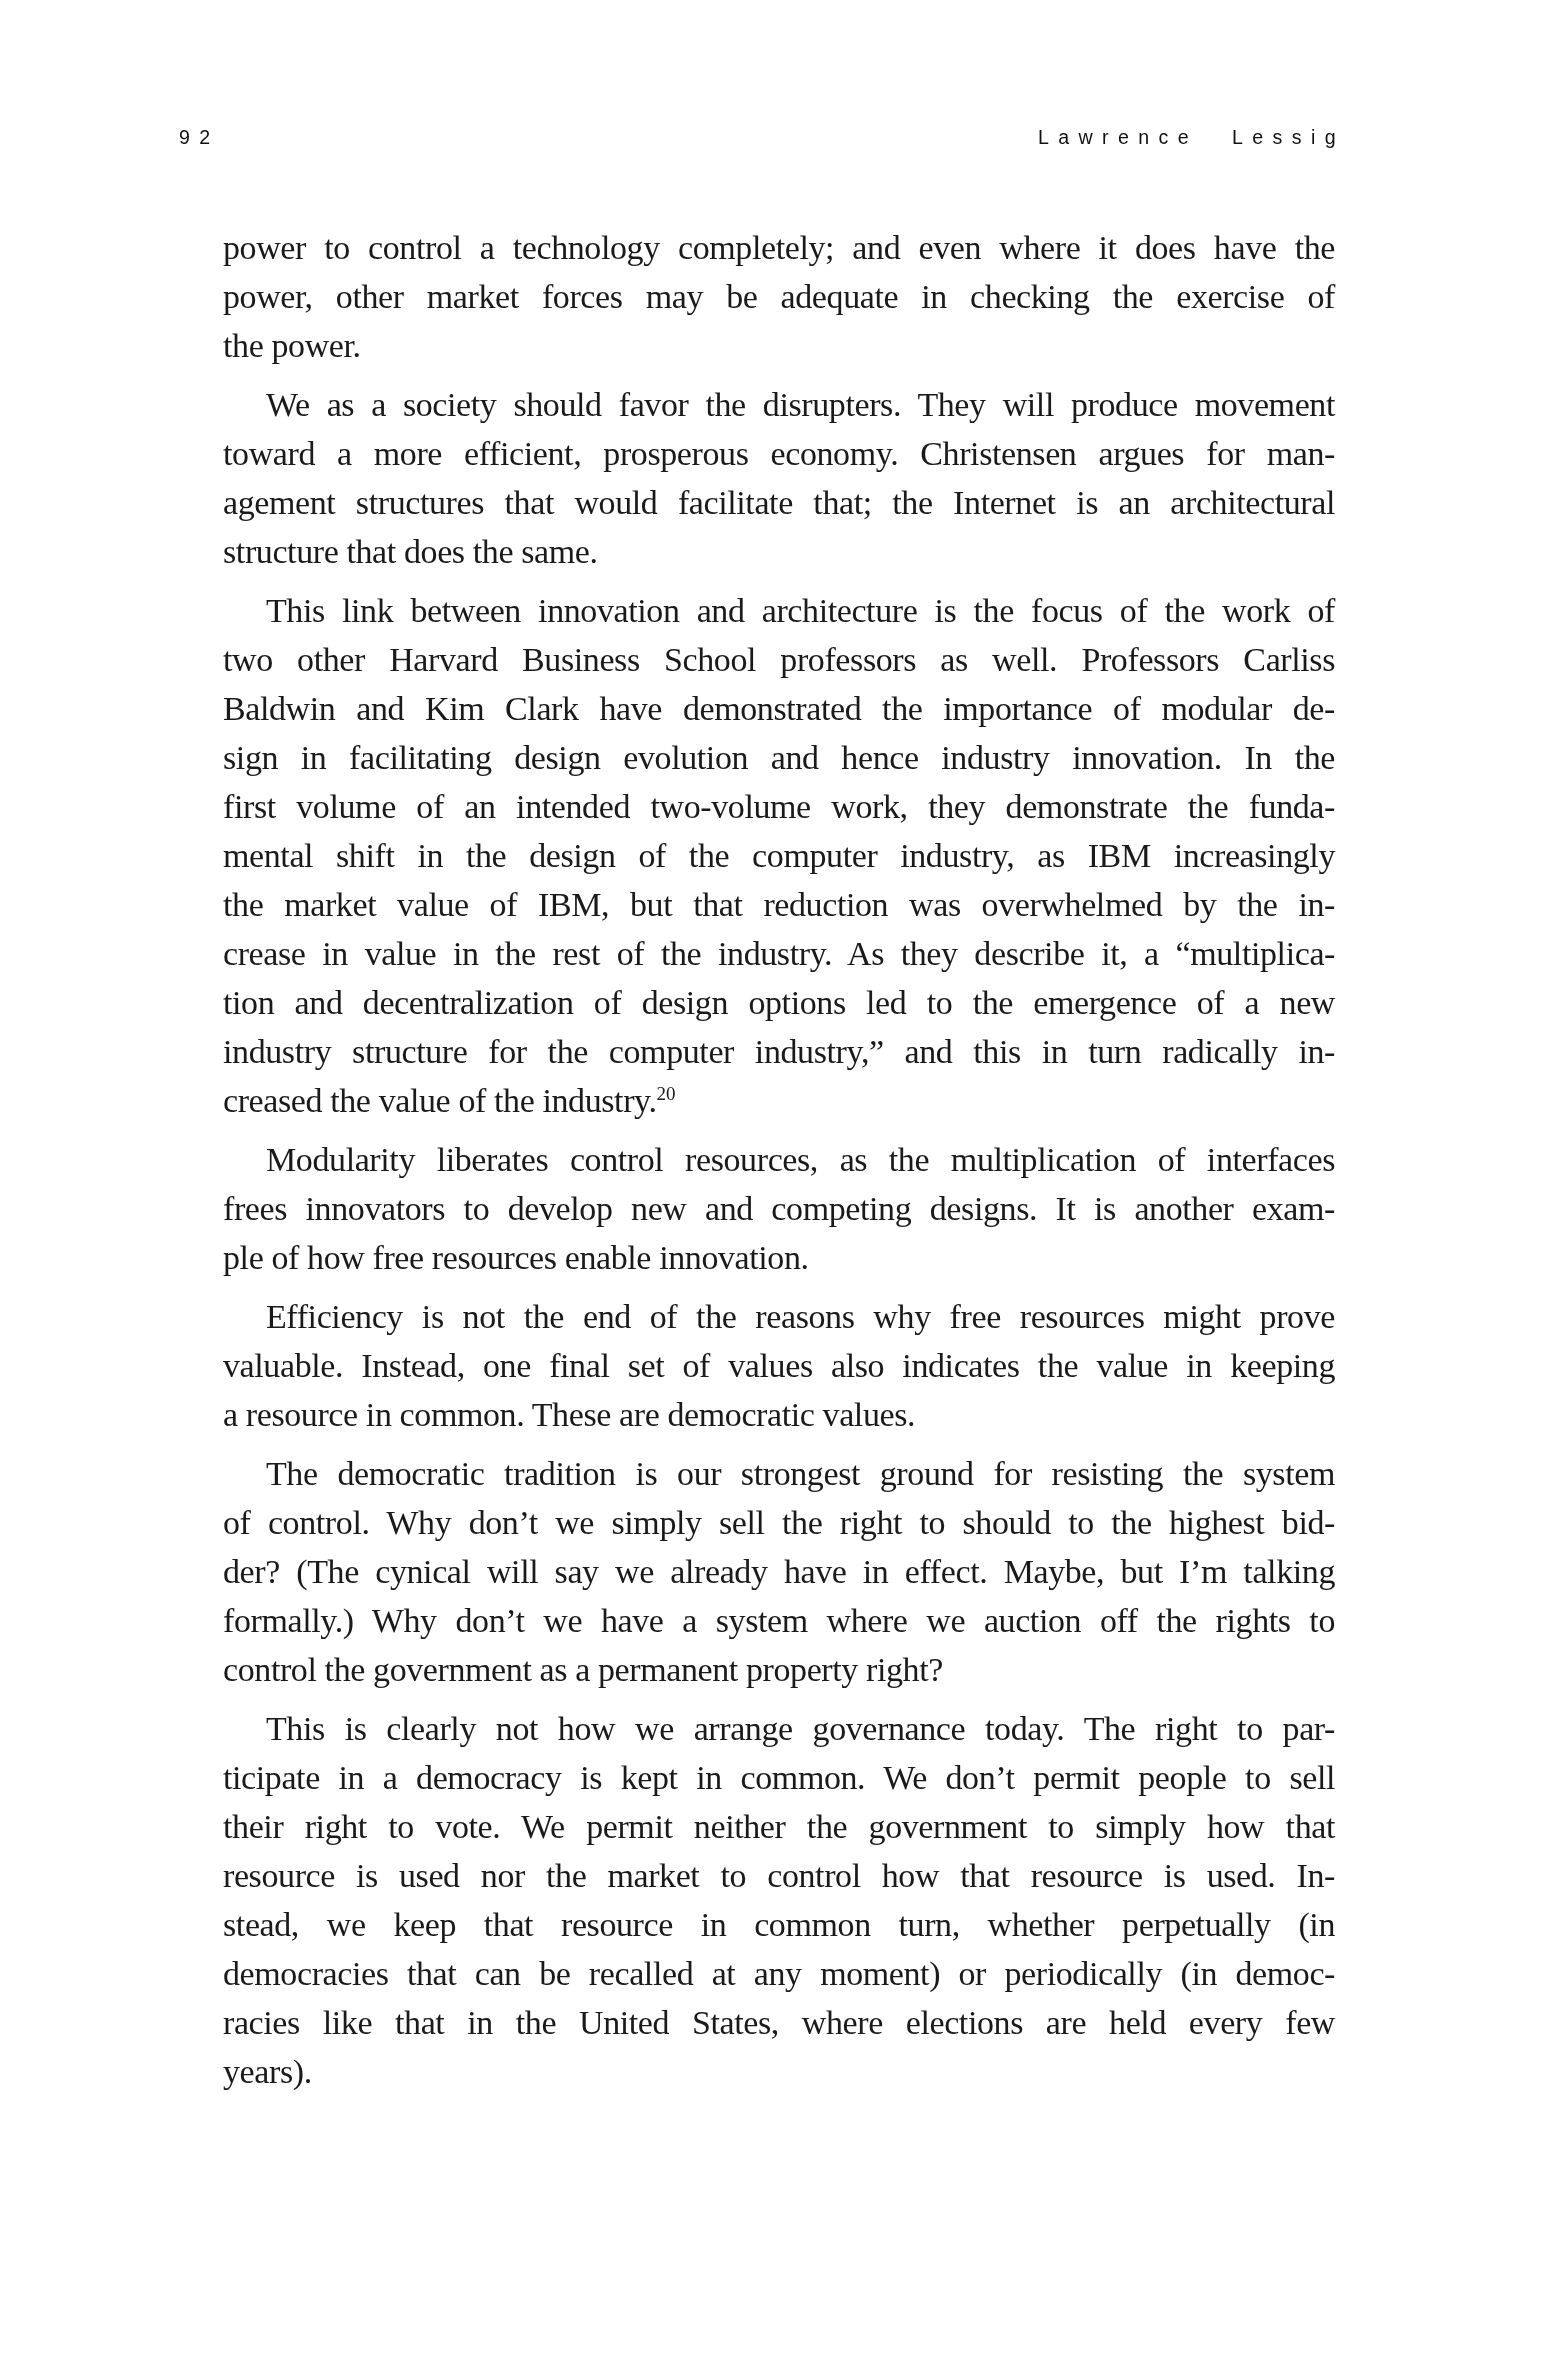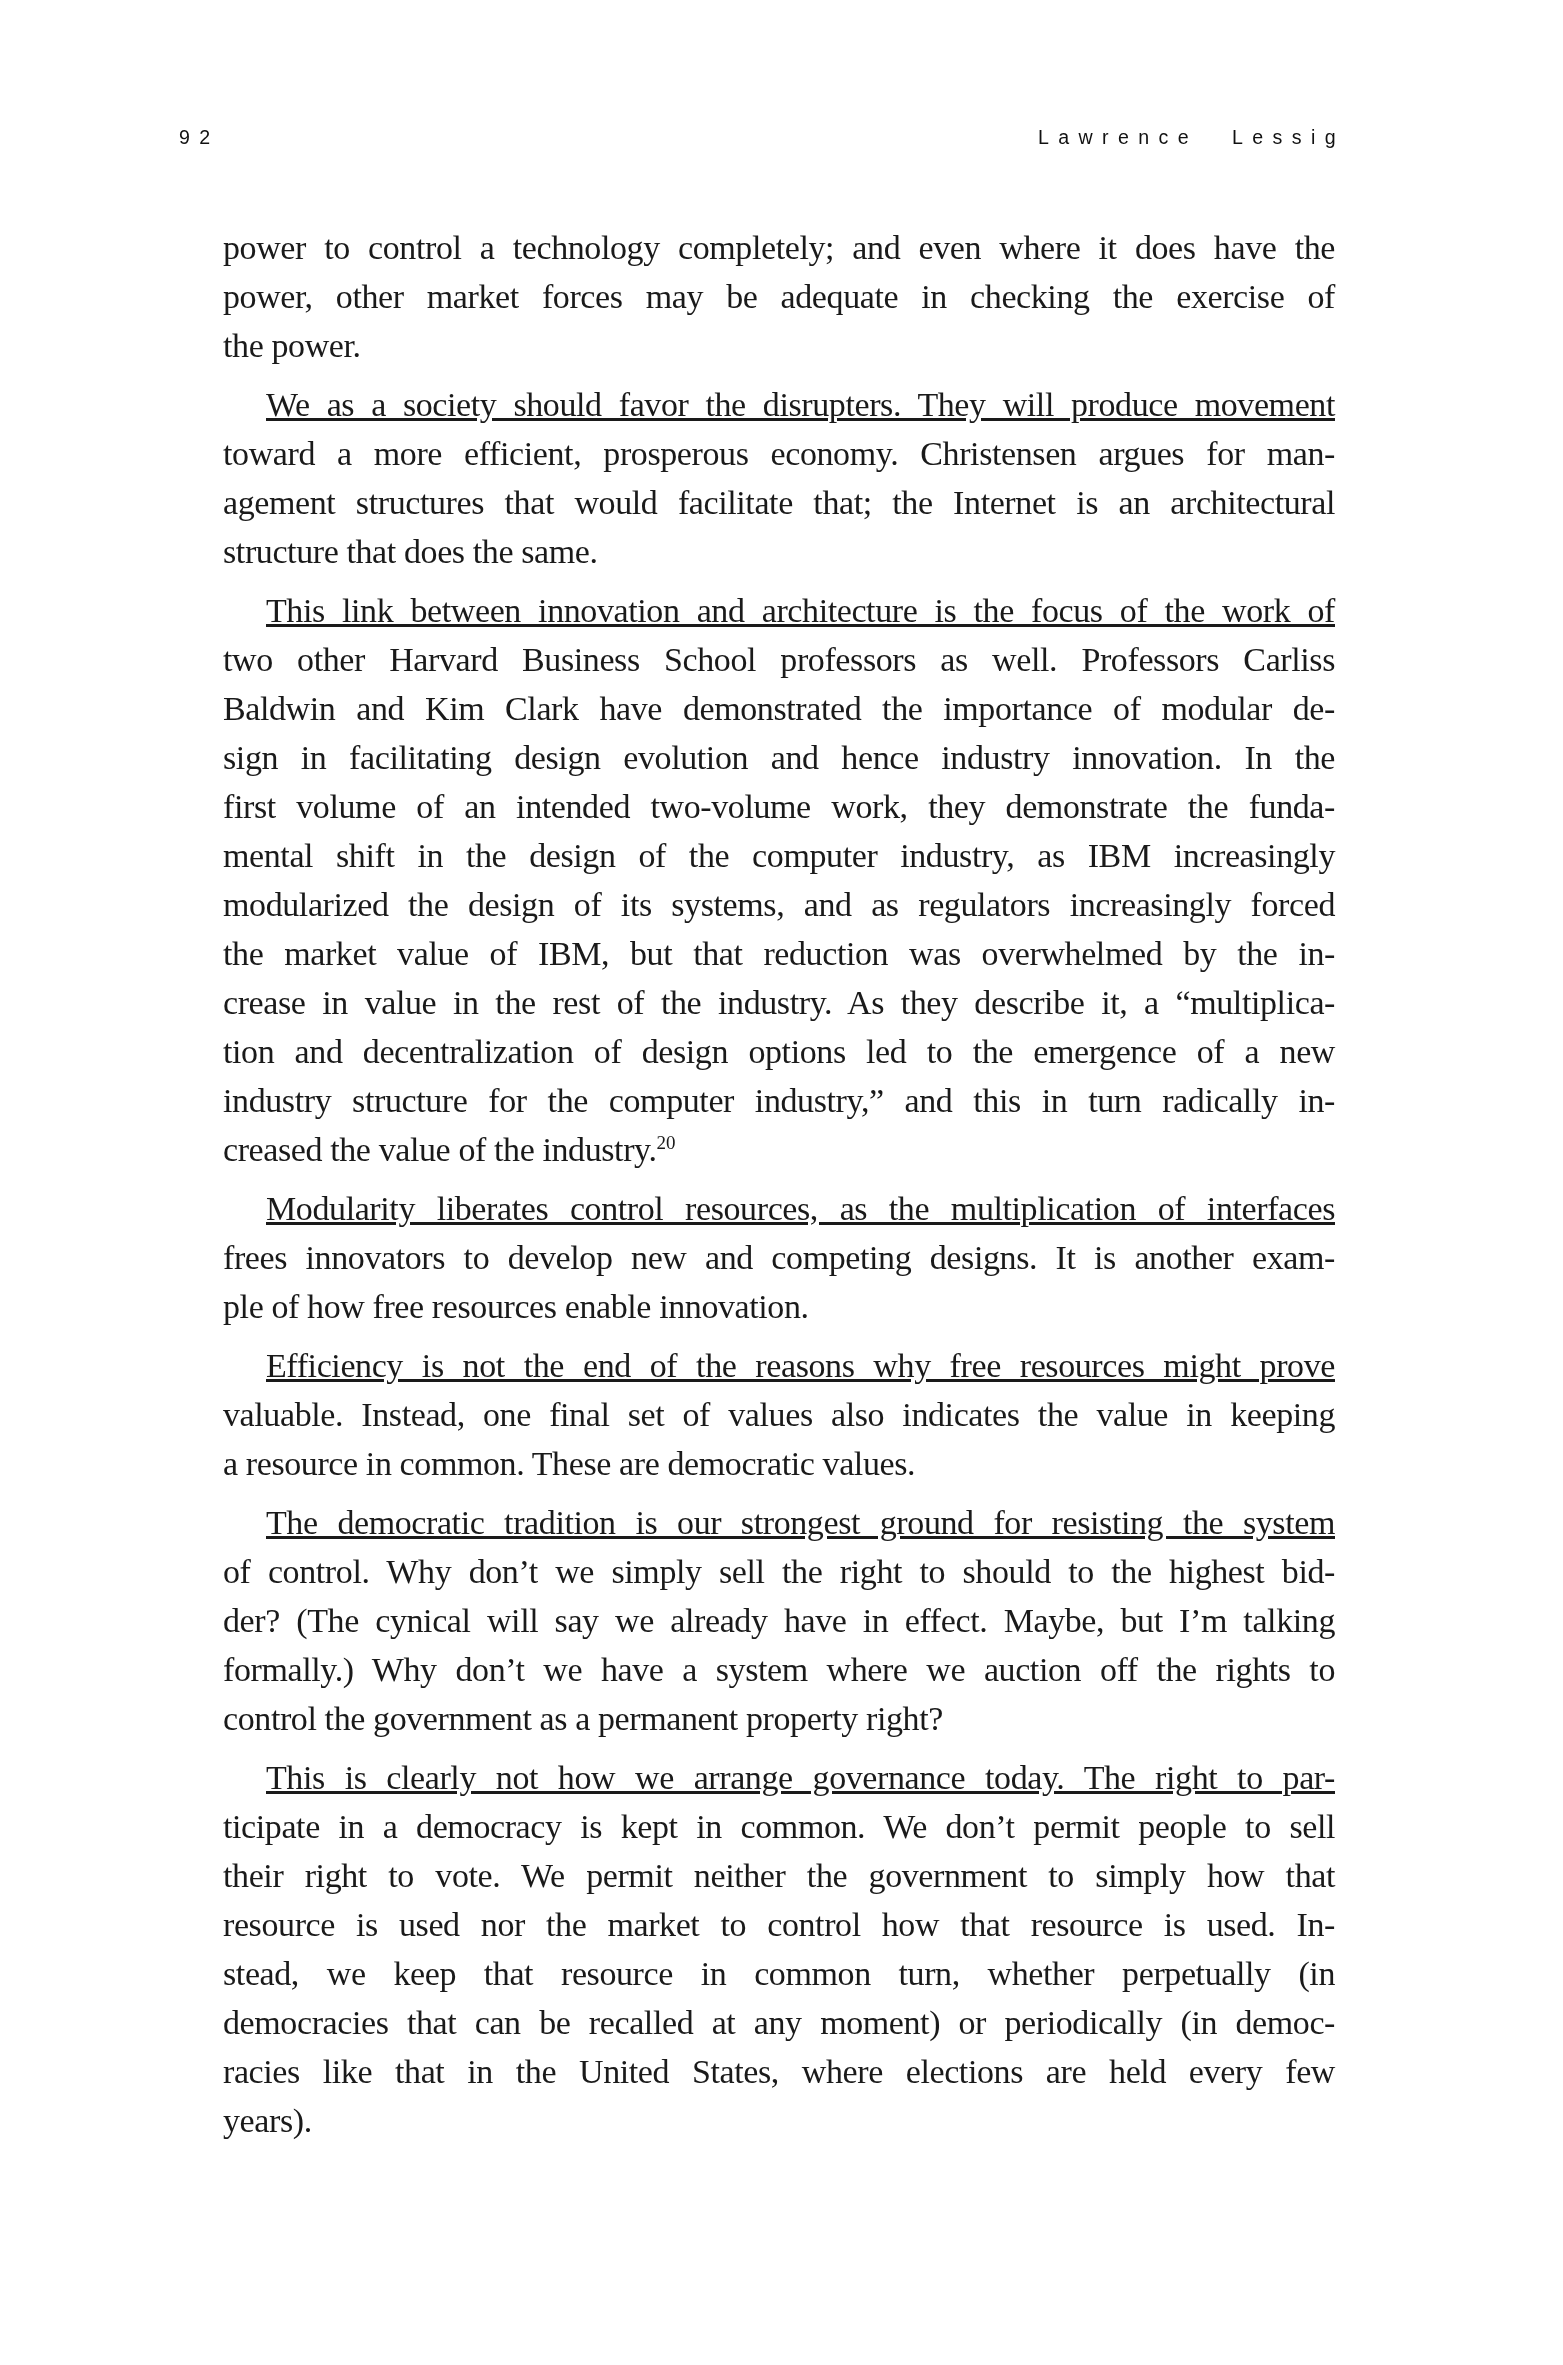--- a/index.html
+++ b/index.html
@@ -61,21 +61,20 @@
     text-align-last: justify;
     white-space: normal;
     height: 49px;
     overflow: visible;
   }
   .line.para-end {
     text-align-last: left;
   }
   .para.indented .line:first-child {
     text-indent: 43px;
-    text-decoration: underline;
   }
   sup.footnote-ref {
     font-size: 19px;
     line-height: 0;
     vertical-align: baseline;
     position: relative;
     top: -12px;
     letter-spacing: 0;
   }
 </style>
@@ -102,21 +101,20 @@
         <div class="line">agement structures that would facilitate that; the Internet is an architectural</div>
         <div class="line para-end">structure that does the same.</div>
       </div>
       <div class="para indented">
         <div class="line">This link between innovation and architecture is the focus of the work of</div>
         <div class="line">two other Harvard Business School professors as well. Professors Carliss</div>
         <div class="line">Baldwin and Kim Clark have demonstrated the importance of modular de-</div>
         <div class="line">sign in facilitating design evolution and hence industry innovation. In the</div>
         <div class="line">first volume of an intended two-volume work, they demonstrate the funda-</div>
         <div class="line">mental shift in the design of the computer industry, as IBM increasingly</div>
-        <div class="line">modularized the design of its systems, and as regulators increasingly forced</div>
         <div class="line">the market value of IBM, but that reduction was overwhelmed by the in-</div>
         <div class="line">crease in value in the rest of the industry. As they describe it, a “multiplica-</div>
         <div class="line">tion and decentralization of design options led to the emergence of a new</div>
         <div class="line">industry structure for the computer industry,” and this in turn radically in-</div>
         <div class="line para-end">creased the value of the industry.<sup class="footnote-ref">20</sup></div>
       </div>
       <div class="para indented">
         <div class="line">Modularity liberates control resources, as the multiplication of interfaces</div>
         <div class="line">frees innovators to develop new and competing designs. It is another exam-</div>
         <div class="line para-end">ple of how free resources enable innovation.</div>

